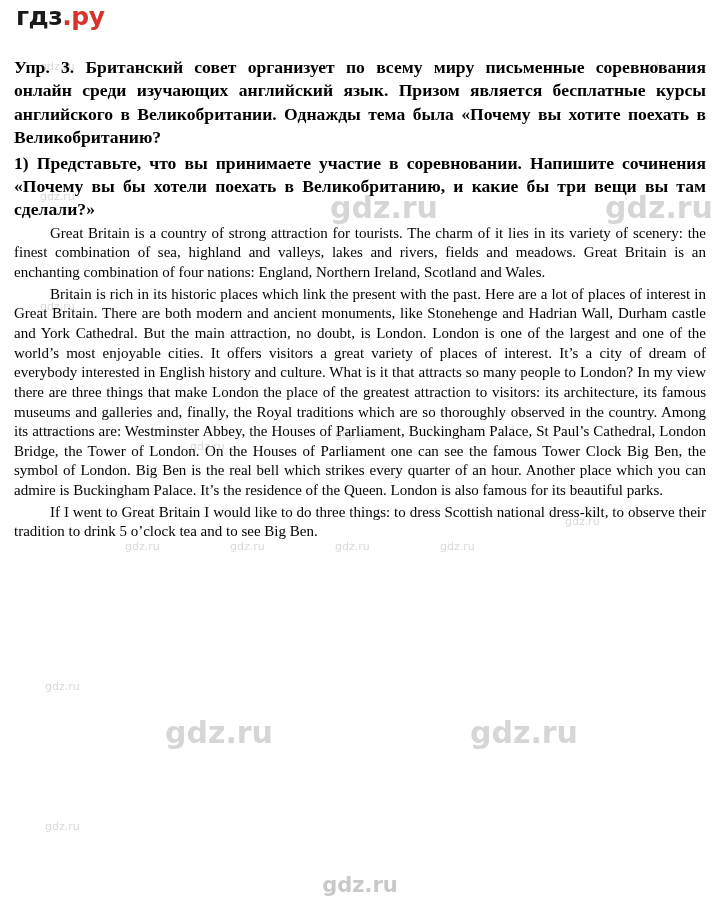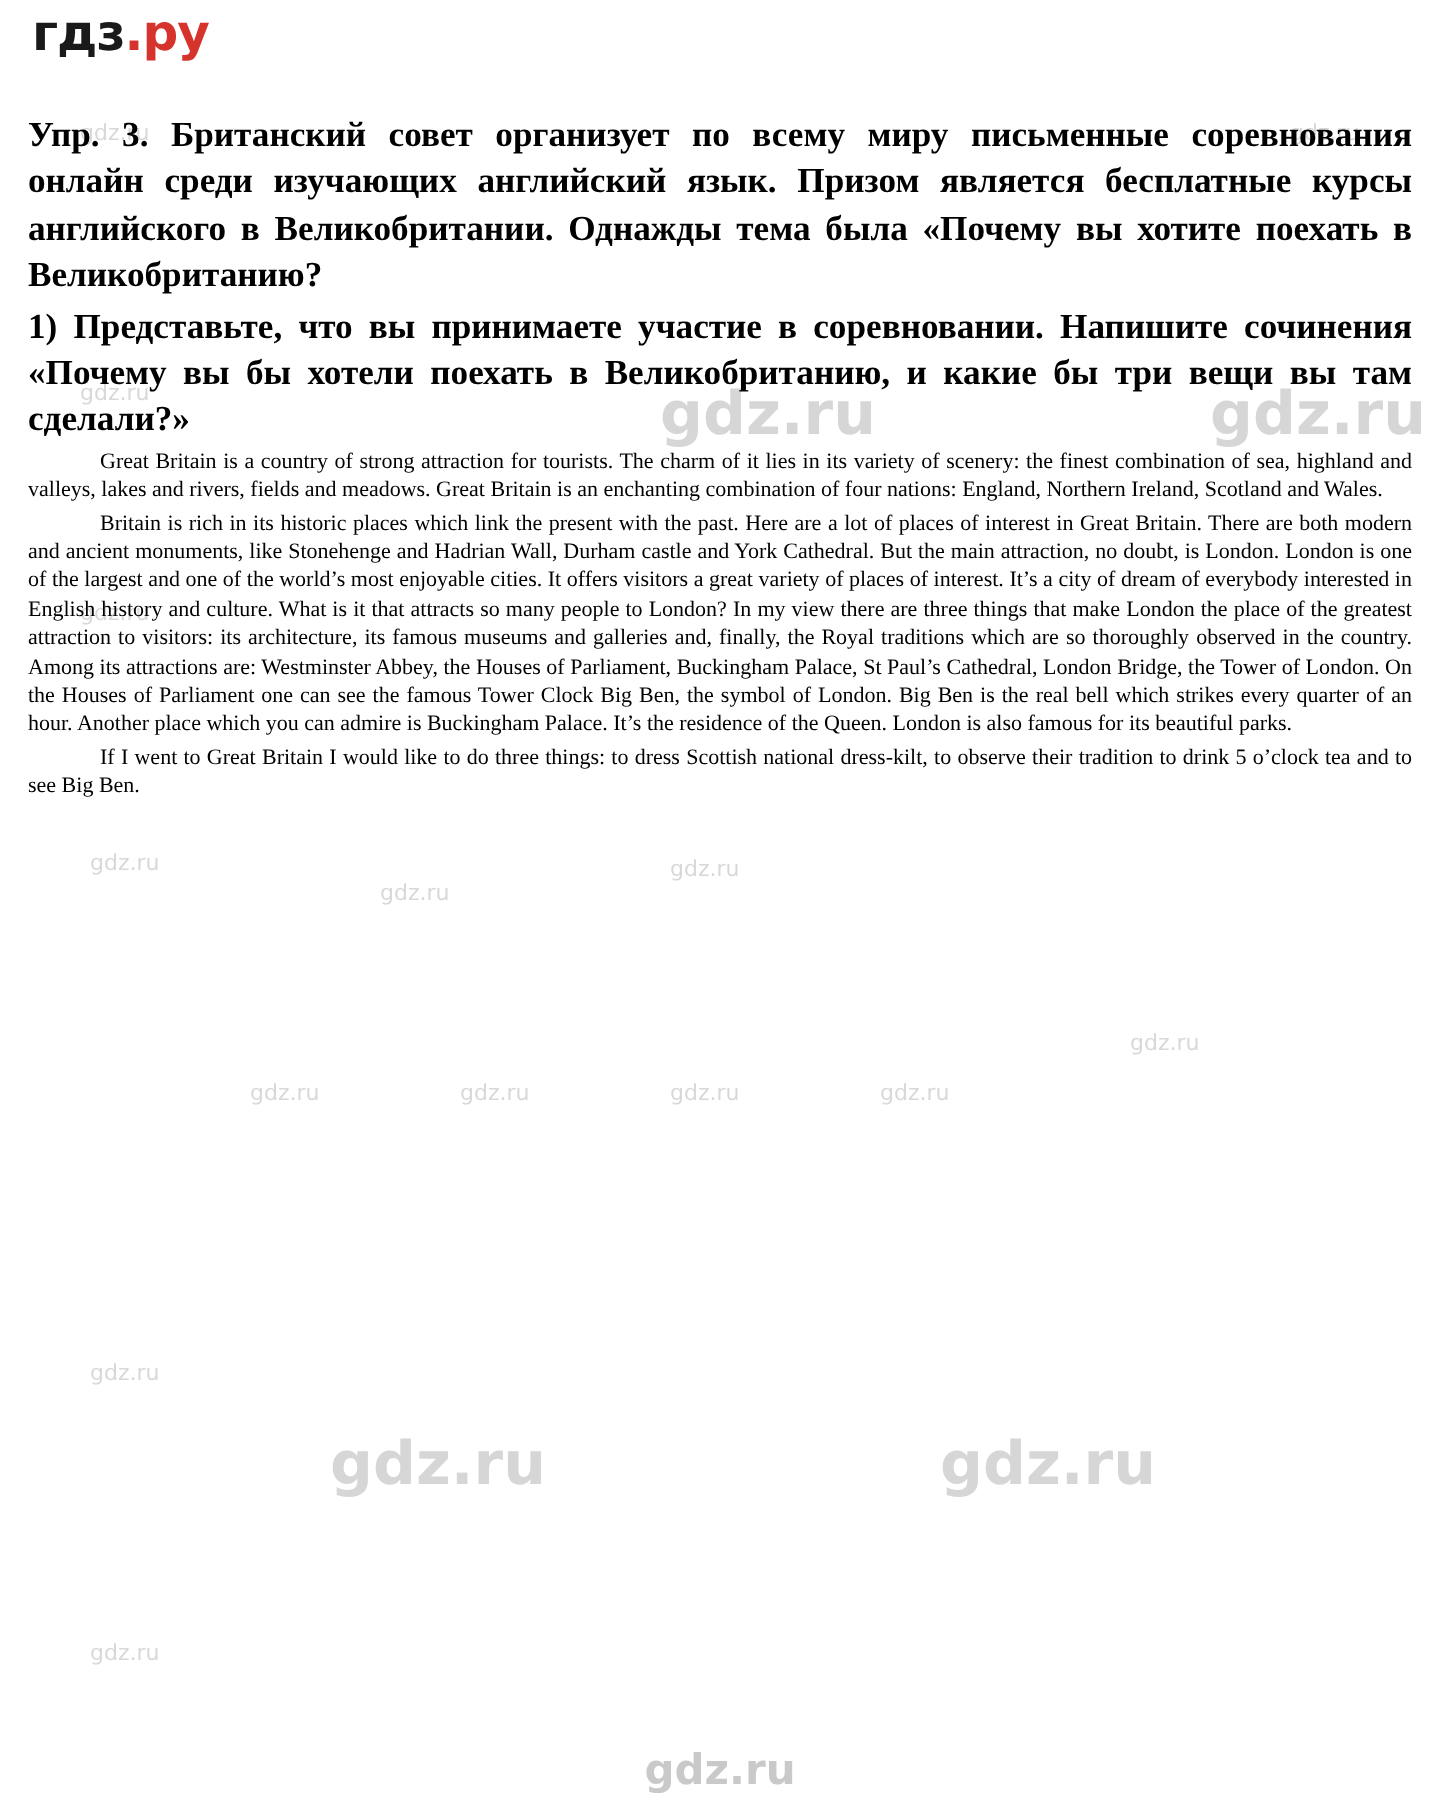--- a/index.html
+++ b/index.html
@@ -52,21 +52,21 @@
   
   .content {
     position: absolute;
     top: 56px;
     left: 14px;
     width: 692px;
   }
   p {
     margin: 0 0 0 0;
     text-align: justify;
-    font-size: 11px;
+    font-size: 15px;
     line-height: 1.31;
   }
   p.bold-head {
     font-weight: bold;
     font-size: 17.6px;
     line-height: 1.33;
   }
   p.gap { margin-top: 2px; }
   p.indent { text-indent: 36px; }
 

